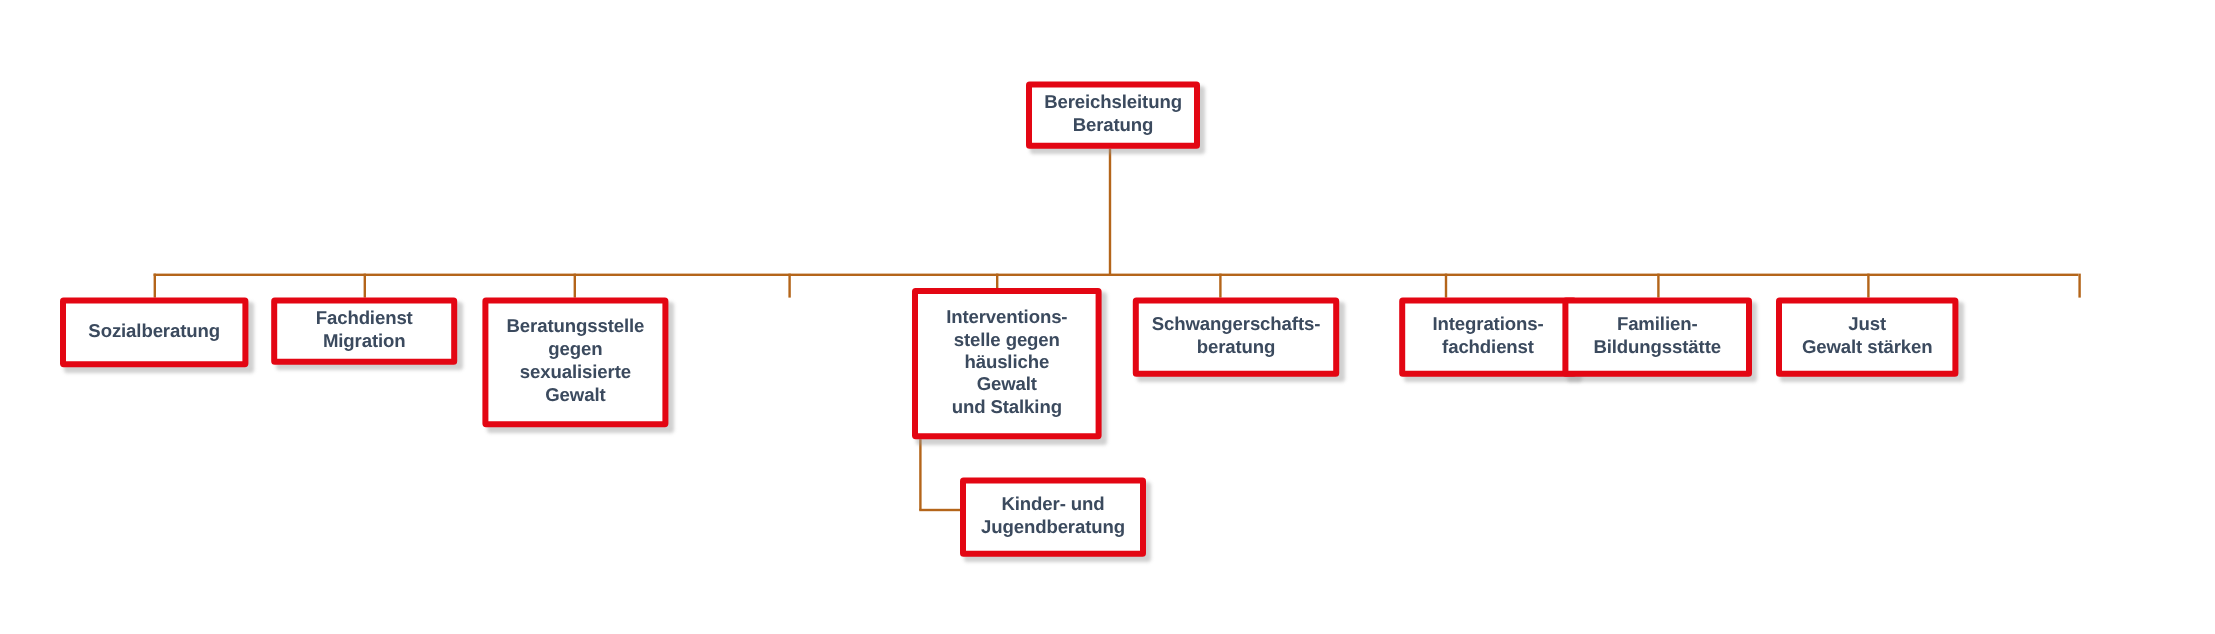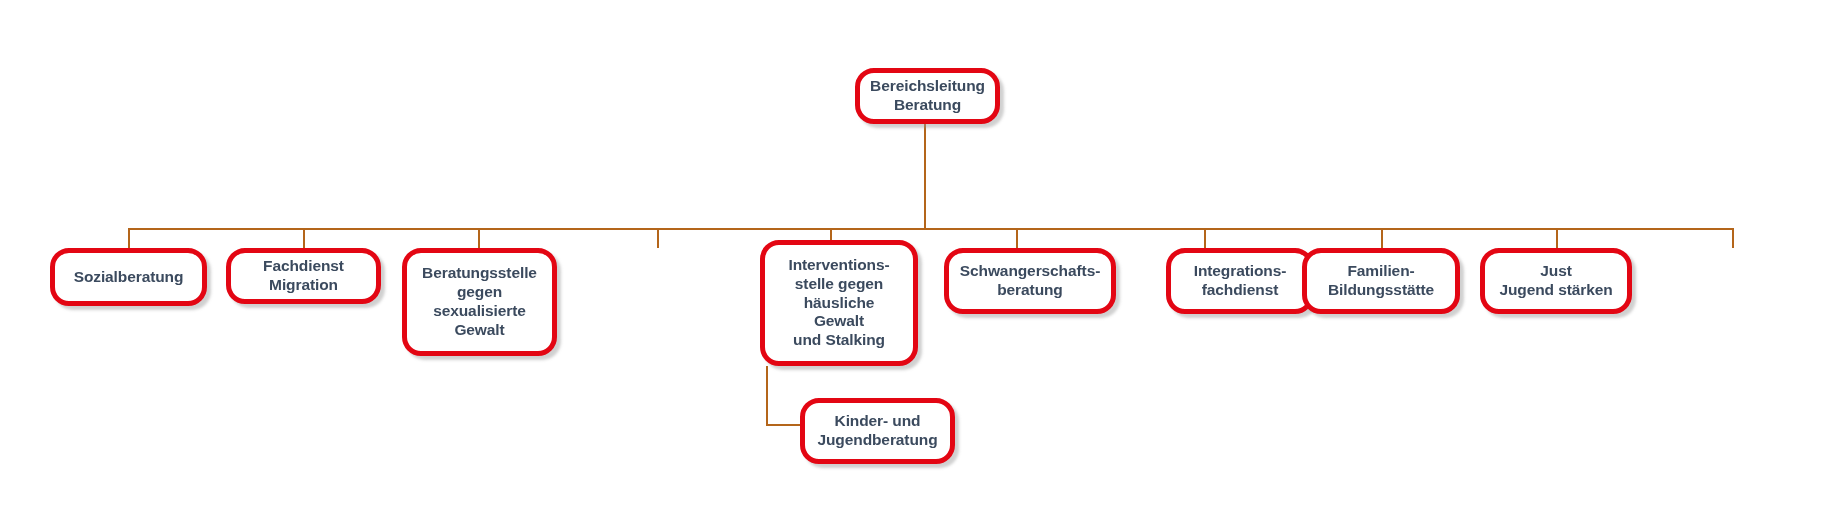--- a/index.html
+++ b/index.html
@@ -25,21 +25,21 @@
   }
   .conn-h { height: 2px; }
   .conn-v { width: 2px; }
 
   
   .node {
     position: absolute;
     box-sizing: border-box;
     background: #ffffff;
     border: 5px solid #E30613;
-    border-radius: 19px;
+    border-radius: 3px;
     display: flex;
     align-items: center;
     justify-content: center;
     text-align: center;
     color: #3B4A5E;
     font-weight: bold;
     font-size: 15.5px;
     line-height: 1.22;
     letter-spacing: -0.1px;
     box-shadow: 4px 4px 3px rgba(150,150,150,0.45);
@@ -115,21 +115,21 @@
 fachdienst</span>
   </div>
 
   <div class="node" style="left:1302px; top:248px; width:158px; height:66px;justify-content:center;">
     <span class="label">Familien-
 Bildungsstätte</span>
   </div>
 
   <div class="node" style="left:1480px; top:248px; width:152px; height:66px;">
     <span class="label">Just
-Jugend stärken</span>
+Gewalt stärken</span>
   </div>
 
 
   <div class="node" style="left:800px; top:398px; width:155px; height:66px;">
     <span class="label">Kinder- und
 Jugendberatung</span>
   </div>
 
 </div>
 

